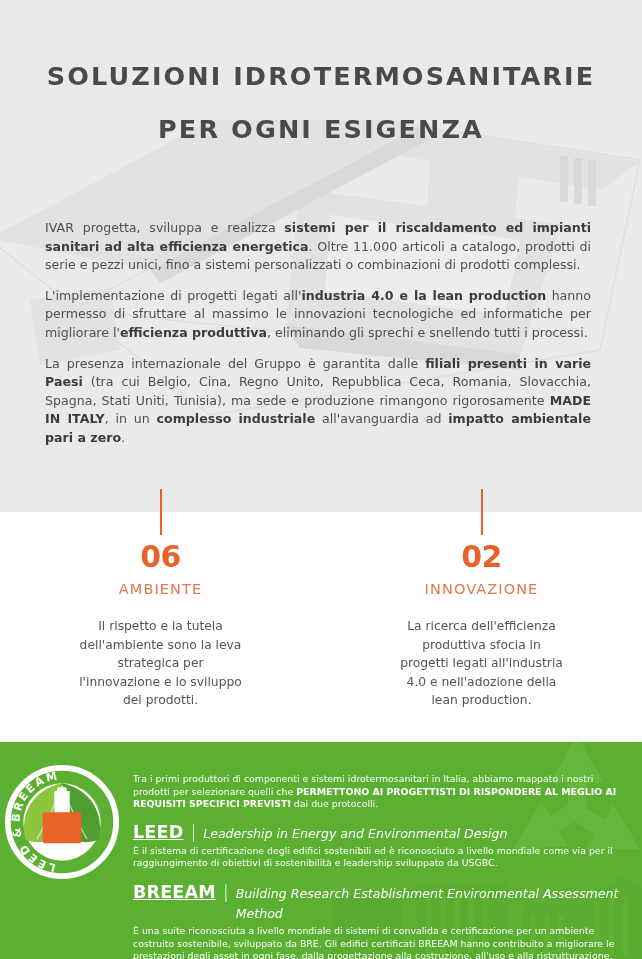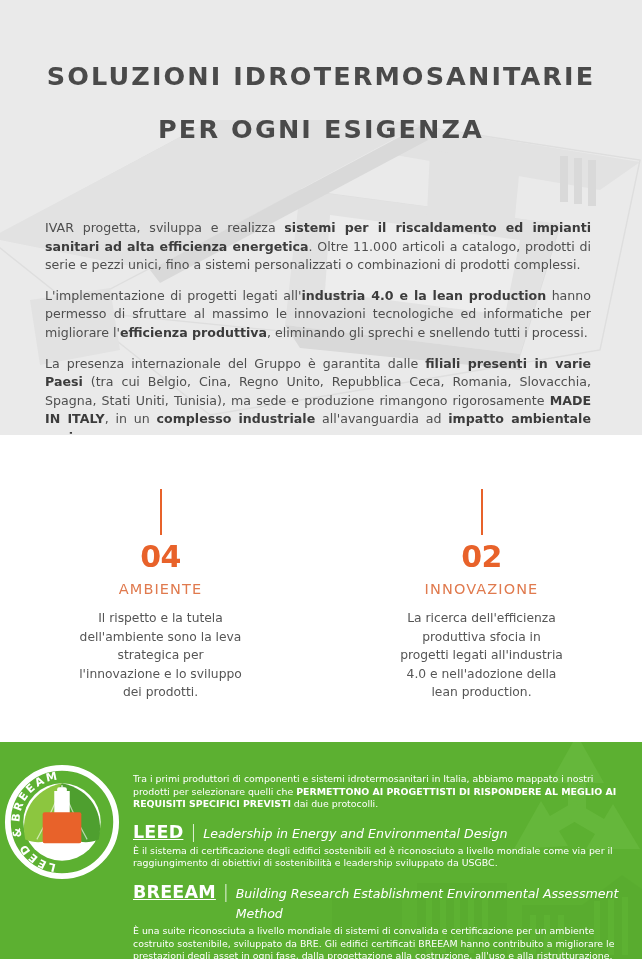--- a/index.html
+++ b/index.html
@@ -18,21 +18,21 @@
     width: 642px;
     height: 959px;
     overflow: hidden;
   }
 
   
   .top-section {
     position: absolute;
     left: 0; top: 0;
     width: 642px;
-    height: 435px;
+    height: 512px;
     background: #eaeaea;
     overflow: hidden;
   }
   
   .bg-photo {
     position: absolute;
     left: 0; top: 120px;
     width: 642px;
     height: 300px;
     opacity: 1;
@@ -96,21 +96,21 @@
     line-height: 34px;
   }
   .col-title {
     margin-top: 6px;
     color: #e07a4e;
     font-size: 14.5px;
     letter-spacing: 1.1px;
     line-height: 19px;
   }
   .col-desc {
-    margin: 10px auto 0 auto;
+    margin: 18px auto 0 auto;
     width: 168px;
     color: #555555;
     font-size: 12.3px;
     line-height: 18.5px;
   }
 
   
   .green-section {
     position: absolute;
     left: 0; top: 742px;
@@ -232,21 +232,21 @@
     <div class="body-copy" id="intro-copy">
         <p><span>IVAR progetta, sviluppa e realizza </span><b>sistemi per il riscaldamento ed impianti sanitari ad alta efficienza energetica</b><span>. Oltre 11.000 articoli a catalogo, prodotti di serie e pezzi unici, fino a sistemi personalizzati o combinazioni di prodotti complessi.</span></p>
         <p><span>L'implementazione di progetti legati all'</span><b>industria 4.0 e la lean production</b><span> hanno permesso di sfruttare al massimo le innovazioni tecnologiche ed informatiche per migliorare l'</span><b>efficienza produttiva</b><span>, eliminando gli sprechi e snellendo tutti i processi.</span></p>
         <p><span>La presenza internazionale del Gruppo è garantita dalle </span><b>filiali presenti in varie Paesi</b><span> (tra cui Belgio, Cina, Regno Unito, Repubblica Ceca, Romania, Slovacchia, Spagna, Stati Uniti, Tunisia), ma sede e produzione rimangono rigorosamente </span><b>MADE IN ITALY</b><span>, in un </span><b>complesso industriale</b><span> all'avanguardia ad </span><b>impatto ambientale pari a zero</b><span>.</span></p>
       </div>
   </div>
 
   <div class="columns" id="pillars-row">
     <div class="col">
       <div class="col-rule"></div>
-      <div class="col-num">04</div>
+      <div class="col-num">06</div>
       <div class="col-title">AMBIENTE</div>
       <div class="col-desc">Il rispetto e la tutela dell'ambiente sono la leva strategica per l'innovazione e lo sviluppo dei prodotti.</div>
     </div>
     <div class="col">
       <div class="col-rule"></div>
       <div class="col-num">02</div>
       <div class="col-title">INNOVAZIONE</div>
       <div class="col-desc">La ricerca dell'efficienza produttiva sfocia in progetti legati all'industria 4.0 e nell'adozione della lean production.</div>
     </div>
   </div>

